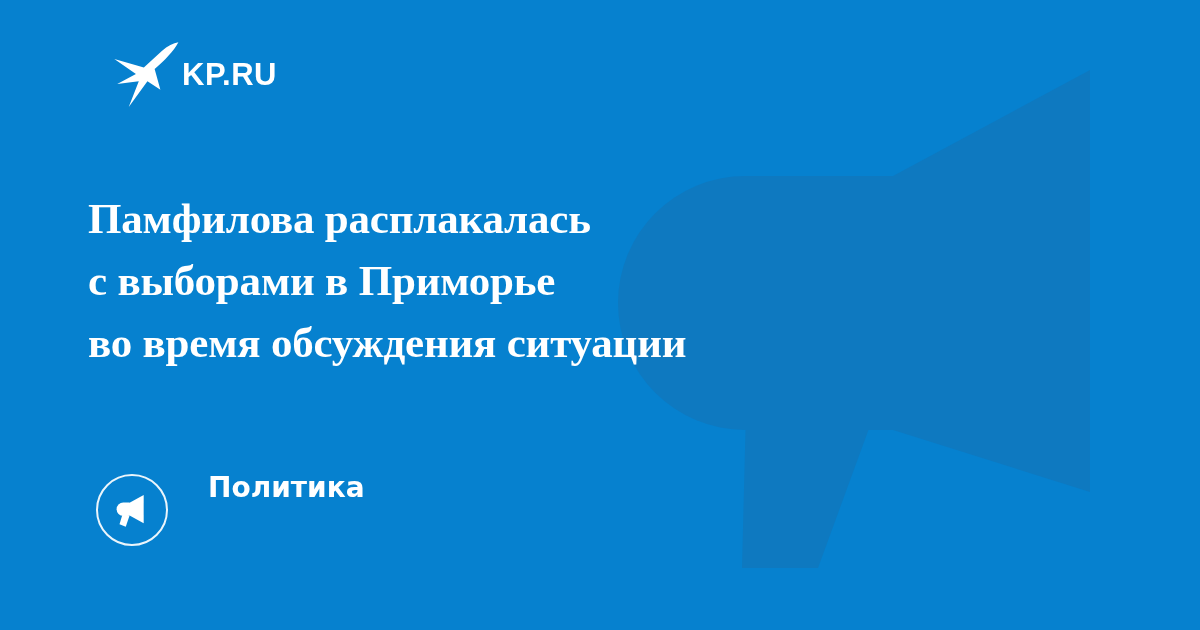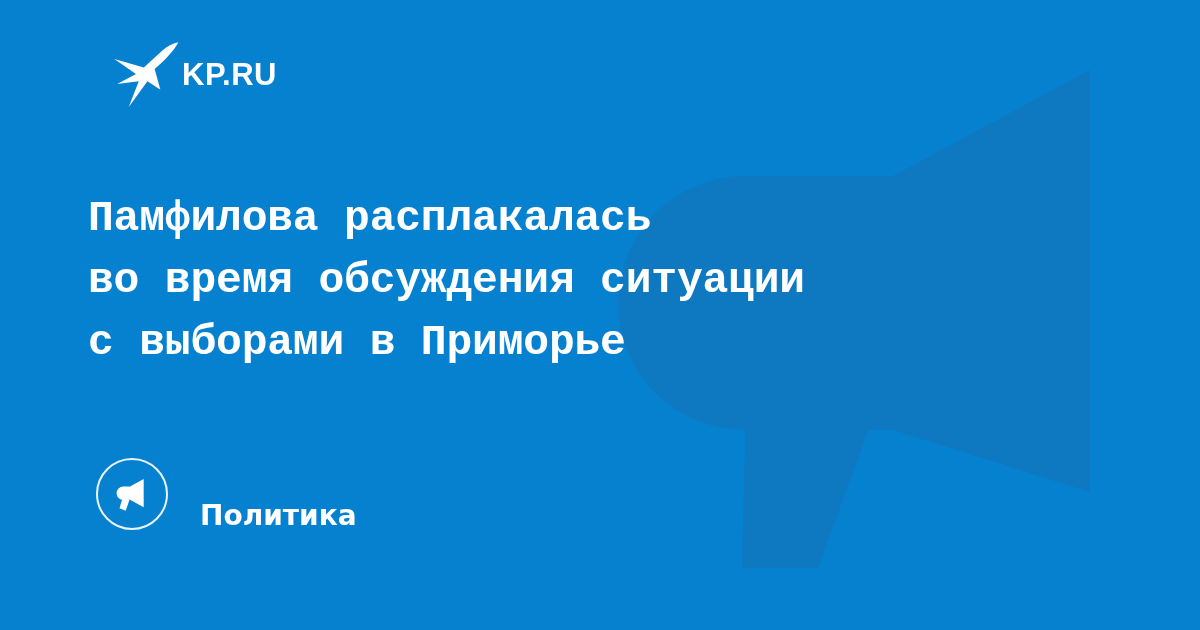--- a/index.html
+++ b/index.html
@@ -58,31 +58,31 @@
     width: 960px;
     z-index: 3;
   }
   .headline-line {
     color: #ffffff;
     font-size: 43px;
     font-weight: bold;
     line-height: 62px;
     white-space: nowrap;
     letter-spacing: -0.2px;
-    font-family: Liberation Mono, monospace;
+    font-family: Liberation Serif, serif;
   }
 
   
   #category {
     position: absolute;
     left: 96px;
-    top: 458px;
+    top: 474px;
     display: flex;
-    align-items: flex-end;
-    gap: 32px;
+    align-items: flex-start;
+    gap: 40px;
     z-index: 3;
   }
   #category-icon-wrap {
     width: 72px;
     height: 72px;
     border-radius: 50%;
     border: 2px solid rgba(255,255,255,0.92);
     display: flex;
     align-items: center;
     justify-content: center;
@@ -136,22 +136,22 @@
                L 52 60
                L 70 72
                L 62 43
                C 76 31 88 19 95 6 Z"></path>
     </svg>
     <span id="brand-name">KP.RU</span>
   </div>
 
   <div id="headline">
     <div class="headline-line">Памфилова расплакалась</div>
+    <div class="headline-line">с выборами в Приморье</div>
     <div class="headline-line">во время обсуждения ситуации</div>
-    <div class="headline-line">с выборами в Приморье</div>
   </div>
 
   <div id="category">
     <span id="category-icon-wrap">
       <svg id="category-icon" viewBox="0 0 48 48" aria-hidden="true">
         <g fill="#ffffff">
 
           <path d="M 38 6 L 38 40 L 20 30 L 20 16 Z"></path>
 
           <path d="M 21 15 L 21 31 L 13.5 31 A 8 8 0 0 1 13.5 15 Z"></path>

